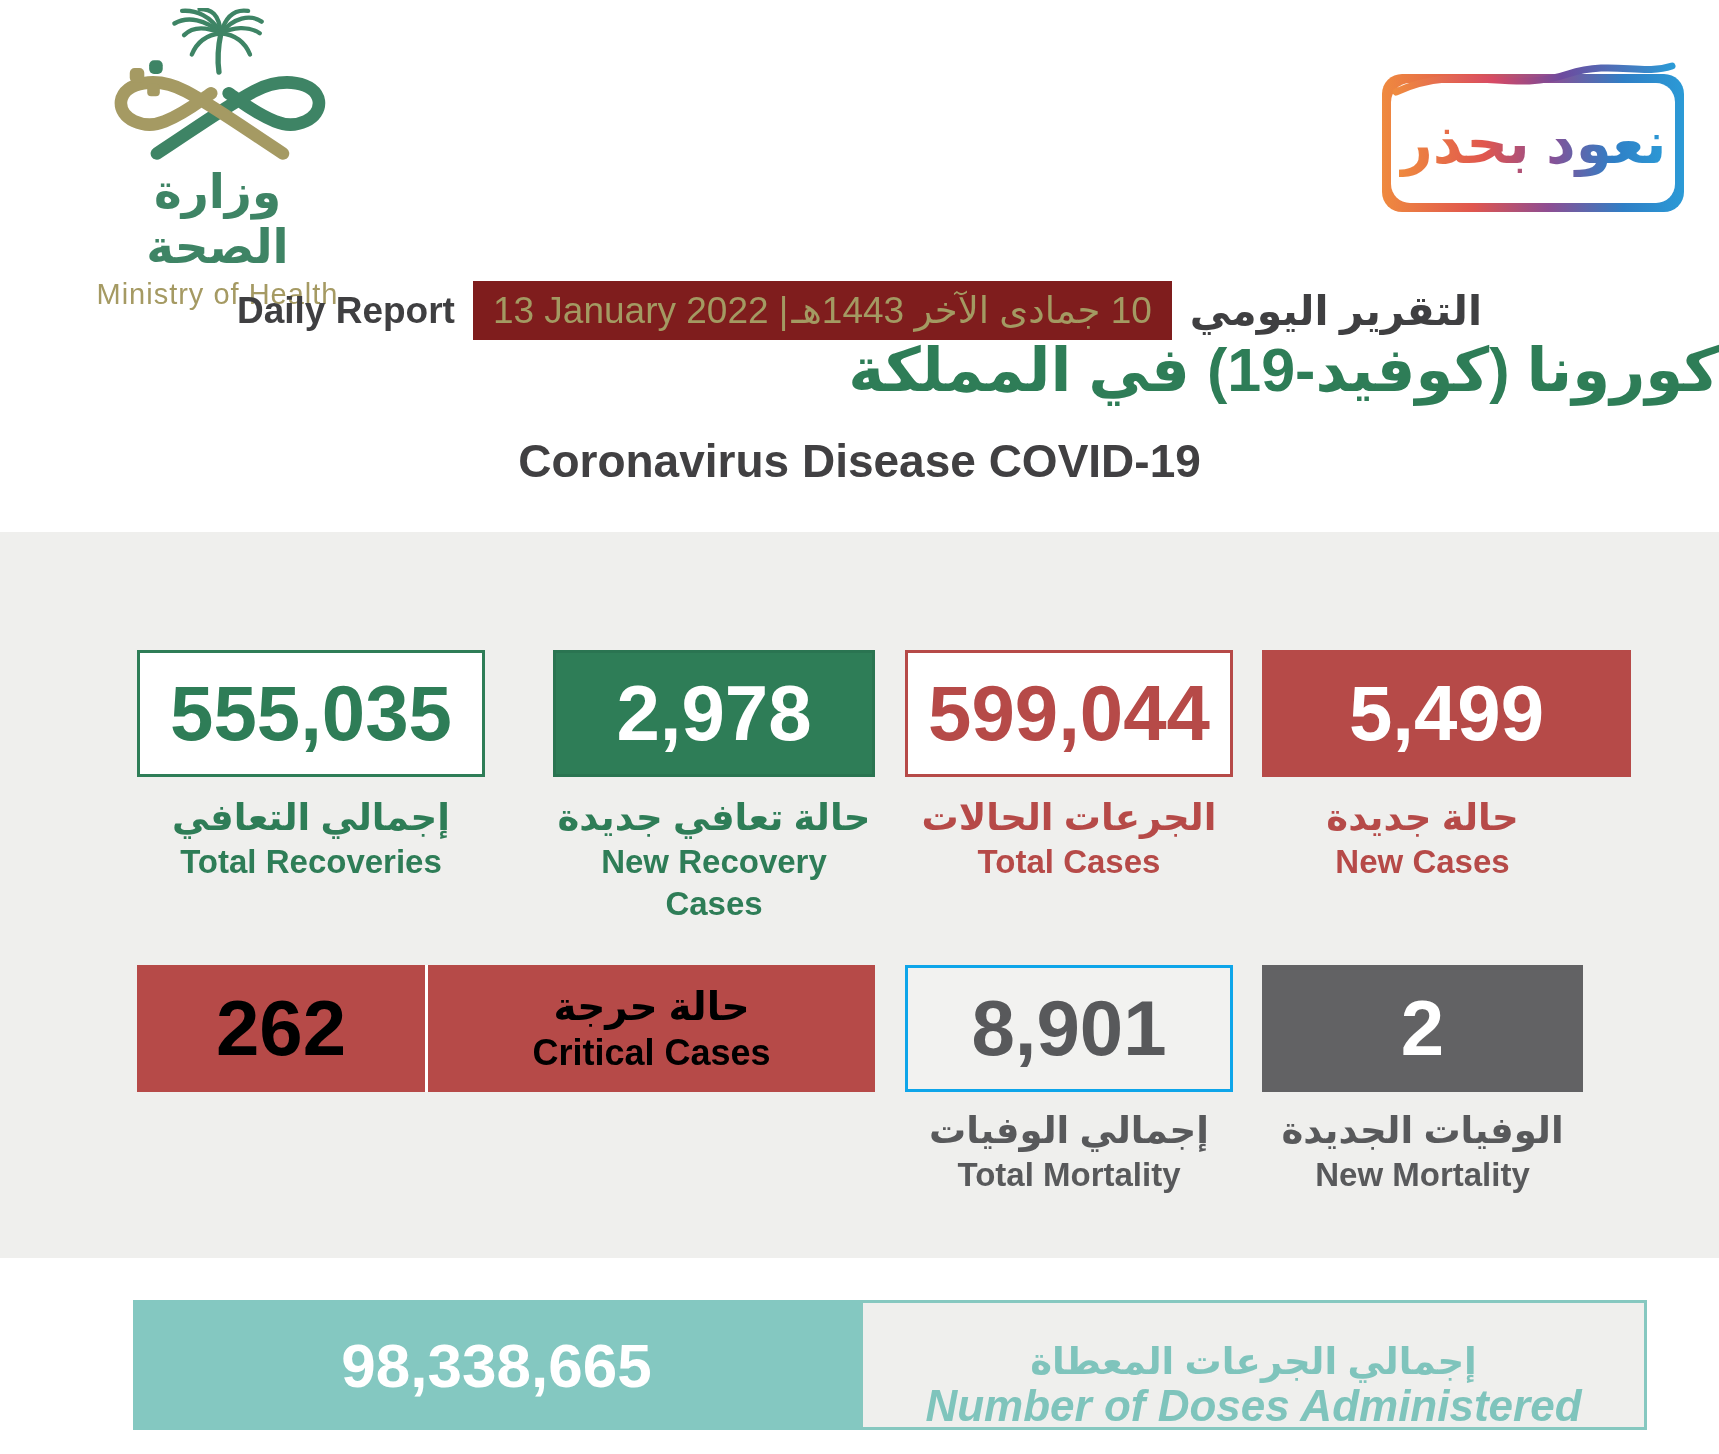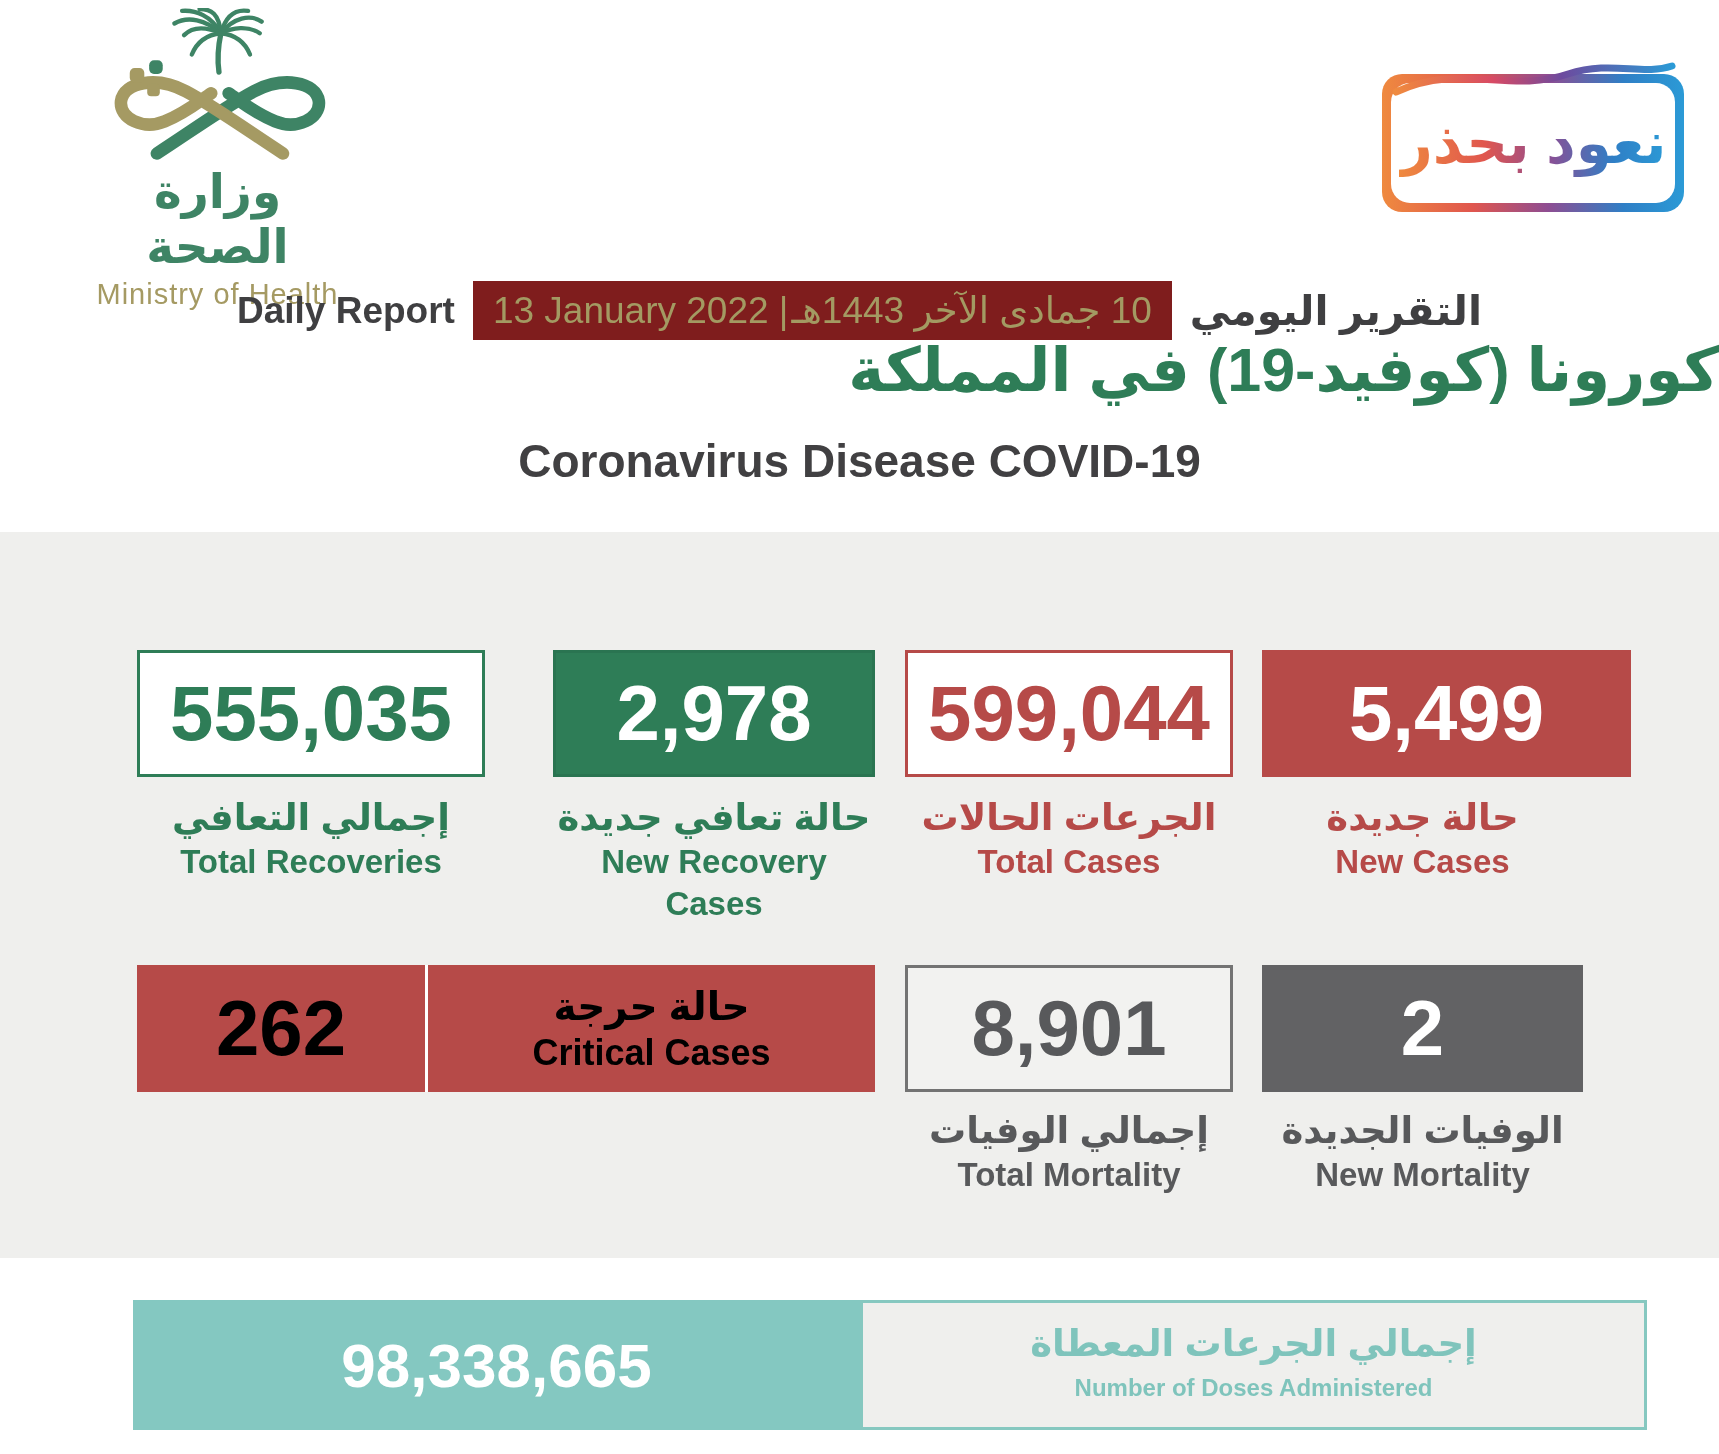--- a/index.html
+++ b/index.html
@@ -60,35 +60,35 @@
   .box-critical { left:137px; top:965px; width:738px; height:127px;
     background:#b64a48; color:#000000; display:flex; align-items:stretch; position:absolute; }
   .critical-num { width:288px; display:flex; align-items:center; justify-content:center; }
   .critical-divider { width:3px; background:#ffffff; }
   .critical-label { flex:1; display:flex; flex-direction:column; align-items:center; justify-content:center;
     font-weight:bold; }
   .critical-label .ar { font-size:39px; line-height:48px; direction:rtl; }
   .critical-label .en { font-size:36px; line-height:44px; }
 
   .box-total-mort { left:905px; top:965px; width:328px; height:127px;
-    background:#f2f2f0; border:3px solid #737373; color:#58595b; }
+    background:#f2f2f0; border:3px solid #0ea5e9; color:#58595b; }
   .box-new-mort   { left:1262px; top:965px; width:321px; height:127px;
     background:#626264; color:#ffffff; }
   .lbl-total-mort { left:905px; top:1108px; width:328px; color:#58595b; }
   .lbl-new-mort   { left:1262px; top:1108px; width:321px; color:#58595b; }
 
   
   .doses-value-box { position:absolute; left:133px; top:1300px; width:727px; height:130px;
     background:#84c8c1; color:#ffffff; display:flex; align-items:center; justify-content:center;
     font-size:62px; font-weight:bold; }
   .doses-label-box { position:absolute; left:860px; top:1300px; width:787px; height:130px;
     background:#efefed; border:3px solid #86c8c0; color:#7fc4bc;
-    display:flex; flex-direction:column; align-items:center; justify-content:center; font-weight:bold; }
+    display:flex; flex-direction:column; align-items:center; justify-content:flex-end; font-weight:bold; }
   .doses-label-box .ar { font-size:37px; line-height:46px; direction:rtl; }
-  .doses-label-box .en { font-size:24px; line-height:42px; }
+  .doses-label-box .en { font-size:44px; line-height:42px;font-style:italic; }
 </style>
 </head>
 <body>
 
 <div class="page">
 
   <div class="logo">
     <svg width="250" height="160" viewBox="0 0 250 165">
       <g fill="none" stroke="#3e8465" stroke-width="4.5" stroke-linecap="round">
         <path d="M126 66 C124 52 125 40 128 26" stroke-width="5.5"></path>

